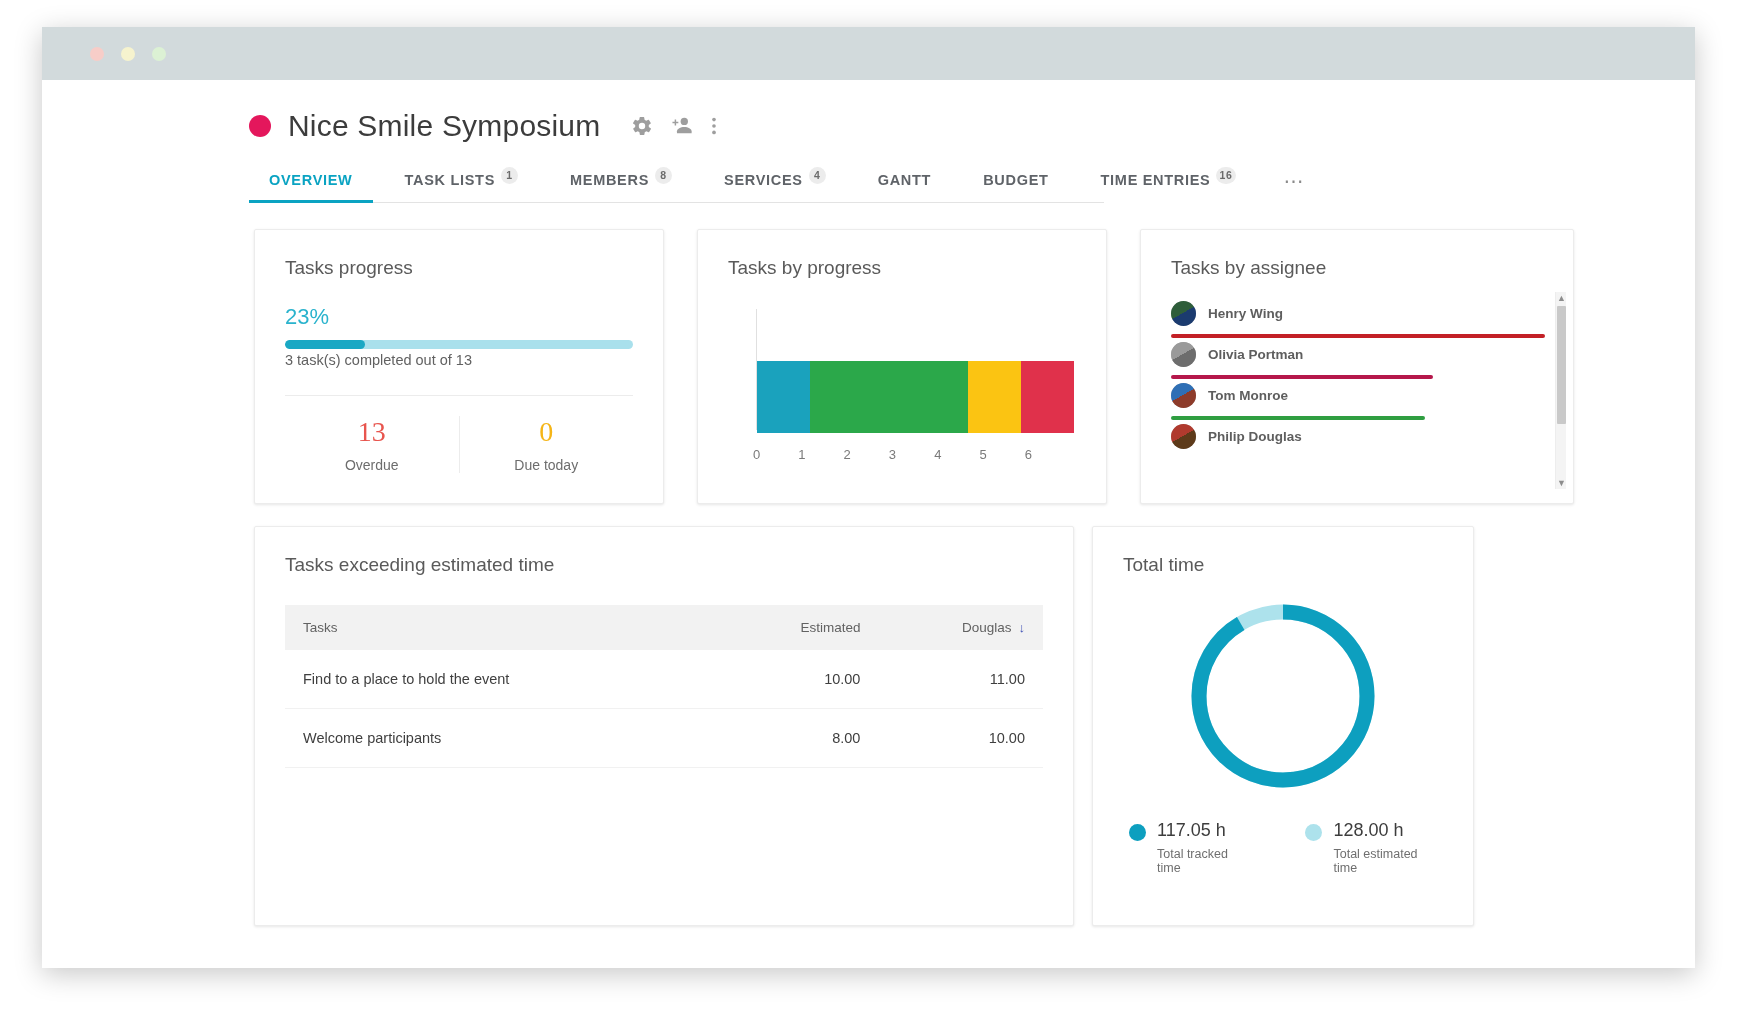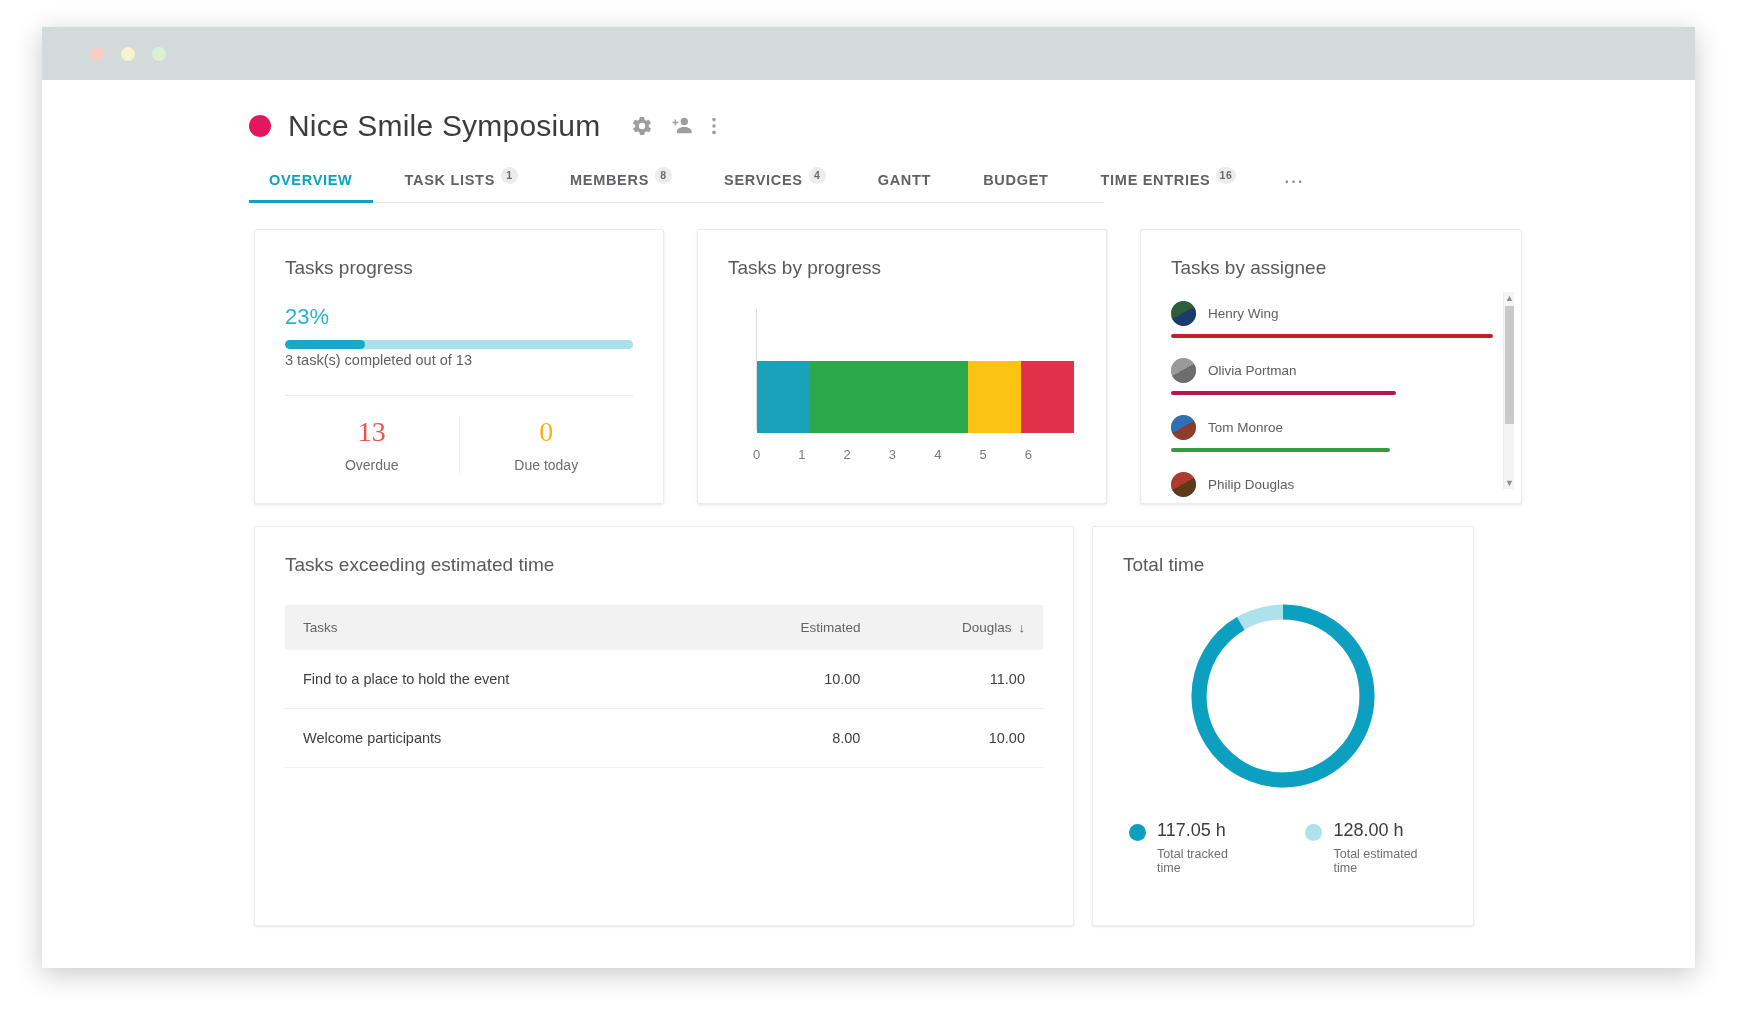--- a/index.html
+++ b/index.html
@@ -97,23 +97,23 @@
     position: absolute; left: 29px; top: 52px; height: 72px;
     display: flex; width: 317px;
   }
   .seg { height: 100%; }
   .ticks {
     position: absolute; left: 29px; right: 0; bottom: 2px;
     display: flex; width: 317px;
   }
   .tick { font-size: 13px; color: #7a7a7a; flex: 1 0 0; text-align: left; transform: translateX(-4px); }
 
-  .card-assignee { width: 382px; height: 275px; padding: 27px 0 0 30px; position: relative; overflow: hidden; }
+  .card-assignee { width: 434px; height: 275px; padding: 27px 0 0 30px; position: relative; overflow: hidden; }
   .assignee-list { margin-top: 22px; padding-right: 28px; }
-  .assignee { margin-bottom: 20px; }
+  .assignee { margin-bottom: 4px; font-weight: bold; }
   .assignee-top { display: flex; align-items: center; gap: 12px; }
   .avatar {
     width: 25px; height: 25px; border-radius: 50%; flex: none;
     background: #b7b7b7; position: relative; overflow: hidden;
   }
   .avatar .a1 { position:absolute; inset:0; }
   .assignee-name { font-size: 13.5px; color: #5e5e5e; }
   .assignee-bar { height: 4px; border-radius: 3px; margin-top: 8px; }
 
   .scrollbar {

